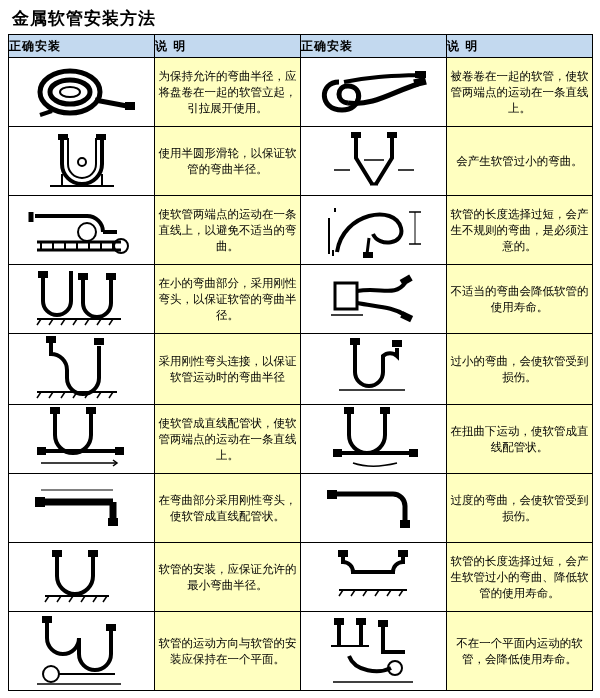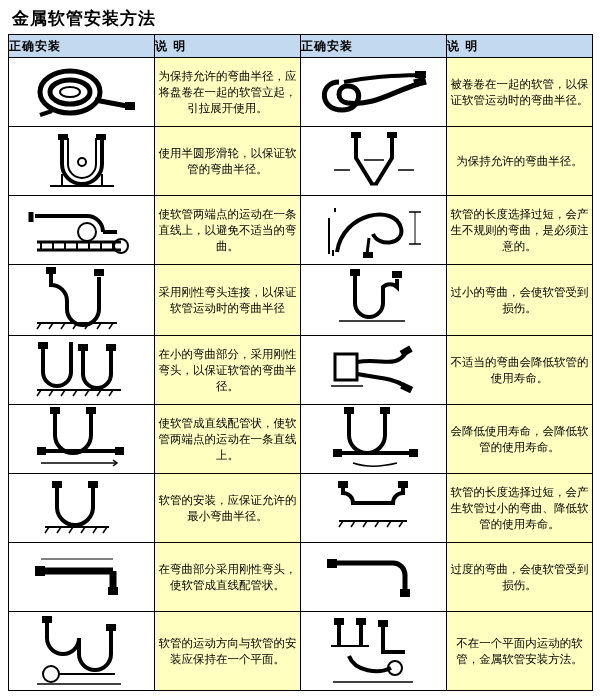--- a/index.html
+++ b/index.html
@@ -111,21 +111,21 @@
           <span class="fig">
             <svg width="120" height="60" viewBox="0 0 120 60">
               <path d="M25 20 C5 20 5 48 28 48 C48 48 50 24 34 24 C22 24 22 40 34 41" fill="none" stroke="#000" stroke-width="5"></path>
               <path d="M34 41 C60 44 78 30 104 22" fill="none" stroke="#000" stroke-width="5"></path>
               <rect x="100" y="16" width="12" height="8" fill="#000" transform="rotate(-14 106 20)"></rect>
               <path d="M30 20 C60 14 80 14 104 13" fill="none" stroke="#000" stroke-width="4"></path>
               <rect x="101" y="9" width="11" height="7" fill="#000"></rect>
             </svg>
           </span>
         </td>
-        <td class="txtcell">被卷卷在一起的软管，以保证软管运动时的弯曲半径。</td>
+        <td class="txtcell">被卷卷在一起的软管，使软管两端点的运动在一条直线上。</td>
       </tr>
 
       <tr>
         <td class="imgcell">
           <span class="fig">
             <svg width="120" height="62" viewBox="0 0 120 62">
               <path d="M40 8 L40 34 A20 20 0 0 0 80 34 L80 8" fill="none" stroke="#000" stroke-width="4"></path>
               <path d="M46 8 L46 34 A14 14 0 0 0 74 34 L74 8" fill="none" stroke="#000" stroke-width="2"></path>
               <rect x="36" y="4" width="10" height="6" fill="#000"></rect>
               <rect x="74" y="4" width="10" height="6" fill="#000"></rect>
@@ -142,21 +142,21 @@
               <path d="M42 6 L42 28 L58 54" fill="none" stroke="#000" stroke-width="4"></path>
               <path d="M78 6 L78 28 L62 54" fill="none" stroke="#000" stroke-width="4"></path>
               <rect x="37" y="2" width="10" height="6" fill="#000"></rect>
               <rect x="73" y="2" width="10" height="6" fill="#000"></rect>
               <path d="M50 30 L70 30" stroke="#000" stroke-width="1.5"></path>
               <path d="M56 54 L64 54" stroke="#000" stroke-width="3"></path>
               <path d="M20 40 L36 40 M84 40 L100 40" stroke="#000" stroke-width="1.5"></path>
             </svg>
           </span>
         </td>
-        <td class="txtcell">为保持允许的弯曲半径。</td>
+        <td class="txtcell">会产生软管过小的弯曲。</td>
       </tr>
 
       <tr>
         <td class="imgcell">
           <span class="fig">
             <svg width="130" height="64" viewBox="0 0 130 64">
               <path d="M18 18 L70 18 A16 16 0 0 1 86 34" fill="none" stroke="#000" stroke-width="4"></path>
               <circle cx="70" cy="34" r="9" fill="none" stroke="#000" stroke-width="2"></circle>
               <path d="M14 14 L14 24" stroke="#000" stroke-width="5"></path>
               <path d="M20 44 L104 44" stroke="#000" stroke-width="3"></path>
@@ -180,46 +180,20 @@
               <path d="M106 14 L106 46" stroke="#000" stroke-width="1"></path>
             </svg>
           </span>
         </td>
         <td class="txtcell">软管的长度选择过短，会产生不规则的弯曲，是必须注意的。</td>
       </tr>
 
       <tr>
         <td class="imgcell">
           <span class="fig">
-            <svg width="130" height="70" viewBox="0 0 130 70">
-              <path d="M34 8 L34 20 A16 16 0 0 1 50 36 L50 44 A16 16 0 0 0 82 44 L82 12" fill="none" stroke="#000" stroke-width="4"></path>
-              <rect x="29" y="2" width="10" height="7" fill="#000"></rect>
-              <rect x="77" y="4" width="10" height="7" fill="#000"></rect>
-              <path d="M20 58 L100 58" stroke="#000" stroke-width="2"></path>
-              <path d="M24 58 L20 64 M36 58 L32 64 M48 58 L44 64 M60 58 L56 64 M72 58 L68 64 M84 58 L80 64 M96 58 L92 64" stroke="#000" stroke-width="1.5"></path>
-            </svg>
-          </span>
-        </td>
-        <td class="txtcell">采用刚性弯头连接，以保证软管运动时的弯曲半径</td>
-        <td class="imgcell">
-          <span class="fig">
-            <svg width="130" height="70" viewBox="0 0 130 70">
-              <path d="M46 10 L46 38 A14 14 0 0 0 74 38 L74 22 A10 10 0 0 1 88 22 L88 14" fill="none" stroke="#000" stroke-width="4"></path>
-              <rect x="41" y="4" width="10" height="7" fill="#000"></rect>
-              <rect x="83" y="6" width="10" height="7" fill="#000"></rect>
-              <path d="M30 56 L96 56" stroke="#000" stroke-width="1.5"></path>
-            </svg>
-          </span>
-        </td>
-        <td class="txtcell">过小的弯曲，会使软管受到损伤。</td>
-      </tr>
-
-      <tr>
-        <td class="imgcell">
-          <span class="fig">
             <svg width="130" height="64" viewBox="0 0 130 64">
               <path d="M26 10 L26 34 A14 14 0 0 0 54 34 L54 10" fill="none" stroke="#000" stroke-width="4"></path>
               <path d="M54 10 L54 4" stroke="#000" stroke-width="4"></path>
               <path d="M66 10 L66 36 A14 14 0 0 0 94 36 L94 12" fill="none" stroke="#000" stroke-width="4"></path>
               <rect x="21" y="4" width="10" height="7" fill="#000"></rect>
               <rect x="61" y="6" width="10" height="7" fill="#000"></rect>
               <rect x="89" y="6" width="10" height="7" fill="#000"></rect>
               <path d="M20 52 L104 52" stroke="#000" stroke-width="2"></path>
               <path d="M24 52 L20 58 M36 52 L32 58 M48 52 L44 58 M60 52 L56 58 M72 52 L68 58 M84 52 L80 58 M96 52 L92 58" stroke="#000" stroke-width="1.5"></path>
             </svg>
@@ -237,20 +211,46 @@
               <path d="M22 48 L54 48" stroke="#000" stroke-width="1.5"></path>
             </svg>
           </span>
         </td>
         <td class="txtcell">不适当的弯曲会降低软管的使用寿命。</td>
       </tr>
 
       <tr>
         <td class="imgcell">
           <span class="fig">
+            <svg width="130" height="70" viewBox="0 0 130 70">
+              <path d="M34 8 L34 20 A16 16 0 0 1 50 36 L50 44 A16 16 0 0 0 82 44 L82 12" fill="none" stroke="#000" stroke-width="4"></path>
+              <rect x="29" y="2" width="10" height="7" fill="#000"></rect>
+              <rect x="77" y="4" width="10" height="7" fill="#000"></rect>
+              <path d="M20 58 L100 58" stroke="#000" stroke-width="2"></path>
+              <path d="M24 58 L20 64 M36 58 L32 64 M48 58 L44 64 M60 58 L56 64 M72 58 L68 64 M84 58 L80 64 M96 58 L92 64" stroke="#000" stroke-width="1.5"></path>
+            </svg>
+          </span>
+        </td>
+        <td class="txtcell">采用刚性弯头连接，以保证软管运动时的弯曲半径</td>
+        <td class="imgcell">
+          <span class="fig">
+            <svg width="130" height="70" viewBox="0 0 130 70">
+              <path d="M46 10 L46 38 A14 14 0 0 0 74 38 L74 22 A10 10 0 0 1 88 22 L88 14" fill="none" stroke="#000" stroke-width="4"></path>
+              <rect x="41" y="4" width="10" height="7" fill="#000"></rect>
+              <rect x="83" y="6" width="10" height="7" fill="#000"></rect>
+              <path d="M30 56 L96 56" stroke="#000" stroke-width="1.5"></path>
+            </svg>
+          </span>
+        </td>
+        <td class="txtcell">过小的弯曲，会使软管受到损伤。</td>
+      </tr>
+
+      <tr>
+        <td class="imgcell">
+          <span class="fig">
             <svg width="130" height="68" viewBox="0 0 130 68">
               <path d="M38 6 L38 30 A18 18 0 0 0 74 30 L74 6" fill="none" stroke="#000" stroke-width="4"></path>
               <rect x="33" y="2" width="10" height="7" fill="#000"></rect>
               <rect x="69" y="2" width="10" height="7" fill="#000"></rect>
               <path d="M24 46 L100 46" stroke="#000" stroke-width="4"></path>
               <rect x="20" y="42" width="9" height="8" fill="#000"></rect>
               <rect x="98" y="42" width="9" height="8" fill="#000"></rect>
               <path d="M24 58 L100 58" stroke="#000" stroke-width="1.5"></path>
               <path d="M96 55 L100 58 L96 61" fill="none" stroke="#000" stroke-width="1.5"></path>
             </svg>
@@ -263,21 +263,46 @@
               <path d="M40 6 L40 30 A18 18 0 0 0 76 30 L76 6" fill="none" stroke="#000" stroke-width="4"></path>
               <rect x="35" y="2" width="10" height="7" fill="#000"></rect>
               <rect x="71" y="2" width="10" height="7" fill="#000"></rect>
               <path d="M28 48 L102 48" stroke="#000" stroke-width="4"></path>
               <rect x="24" y="44" width="9" height="8" fill="#000"></rect>
               <rect x="100" y="44" width="9" height="8" fill="#000"></rect>
               <path d="M44 58 C56 62 72 62 88 58" fill="none" stroke="#000" stroke-width="1.5"></path>
             </svg>
           </span>
         </td>
-        <td class="txtcell">会降低使用寿命，会降低软管的使用寿命。</td>
+        <td class="txtcell">在扭曲下运动，使软管成直线配管状。</td>
+      </tr>
+
+      <tr>
+        <td class="imgcell">
+          <span class="fig">
+            <svg width="130" height="56" viewBox="0 0 130 56">
+              <path d="M24 22 L96 22" stroke="#000" stroke-width="7"></path>
+              <path d="M96 22 L96 40" stroke="#000" stroke-width="7"></path>
+              <rect x="18" y="17" width="10" height="10" fill="#000"></rect>
+              <rect x="91" y="38" width="10" height="8" fill="#000"></rect>
+              <path d="M24 10 L96 10" stroke="#000" stroke-width="1"></path>
+            </svg>
+          </span>
+        </td>
+        <td class="txtcell">在弯曲部分采用刚性弯头，使软管成直线配管状。</td>
+        <td class="imgcell">
+          <span class="fig">
+            <svg width="130" height="56" viewBox="0 0 130 56">
+              <path d="M24 14 L84 14 A12 12 0 0 1 96 26 L96 42" fill="none" stroke="#000" stroke-width="5"></path>
+              <rect x="18" y="10" width="10" height="9" fill="#000"></rect>
+              <rect x="91" y="40" width="10" height="8" fill="#000"></rect>
+            </svg>
+          </span>
+        </td>
+        <td class="txtcell">过度的弯曲，会使软管受到损伤。</td>
       </tr>
 
       <tr>
         <td class="imgcell">
           <span class="fig">
             <svg width="130" height="62" viewBox="0 0 130 62">
               <path d="M40 8 L40 30 A18 18 0 0 0 76 30 L76 8" fill="none" stroke="#000" stroke-width="4"></path>
               <rect x="35" y="4" width="10" height="7" fill="#000"></rect>
               <rect x="71" y="4" width="10" height="7" fill="#000"></rect>
               <path d="M28 50 L92 50" stroke="#000" stroke-width="2"></path>
@@ -291,45 +316,20 @@
             <svg width="130" height="62" viewBox="0 0 130 62">
               <path d="M34 10 L34 16 A10 10 0 0 1 44 26 L84 26 A10 10 0 0 1 94 16 L94 10" fill="none" stroke="#000" stroke-width="4"></path>
               <rect x="29" y="4" width="10" height="7" fill="#000"></rect>
               <rect x="89" y="4" width="10" height="7" fill="#000"></rect>
               <path d="M30 44 L98 44" stroke="#000" stroke-width="2"></path>
               <path d="M34 44 L30 50 M46 44 L42 50 M58 44 L54 50 M70 44 L66 50 M82 44 L78 50 M94 44 L90 50" stroke="#000" stroke-width="1.5"></path>
             </svg>
           </span>
         </td>
         <td class="txtcell">软管的长度选择过短，会产生软管过小的弯曲、降低软管的使用寿命。</td>
-      </tr>
-
-      <tr>
-        <td class="imgcell">
-          <span class="fig">
-            <svg width="130" height="56" viewBox="0 0 130 56">
-              <path d="M24 22 L96 22" stroke="#000" stroke-width="7"></path>
-              <path d="M96 22 L96 40" stroke="#000" stroke-width="7"></path>
-              <rect x="18" y="17" width="10" height="10" fill="#000"></rect>
-              <rect x="91" y="38" width="10" height="8" fill="#000"></rect>
-              <path d="M24 10 L96 10" stroke="#000" stroke-width="1"></path>
-            </svg>
-          </span>
-        </td>
-        <td class="txtcell">在弯曲部分采用刚性弯头，使软管成直线配管状。</td>
-        <td class="imgcell">
-          <span class="fig">
-            <svg width="130" height="56" viewBox="0 0 130 56">
-              <path d="M24 14 L84 14 A12 12 0 0 1 96 26 L96 42" fill="none" stroke="#000" stroke-width="5"></path>
-              <rect x="18" y="10" width="10" height="9" fill="#000"></rect>
-              <rect x="91" y="40" width="10" height="8" fill="#000"></rect>
-            </svg>
-          </span>
-        </td>
-        <td class="txtcell">过度的弯曲，会使软管受到损伤。</td>
       </tr>
 
       <tr>
         <td class="imgcell">
           <span class="fig">
             <svg width="130" height="78" viewBox="0 0 130 78">
               <path d="M30 8 L30 26 A16 16 0 0 0 62 26 L62 42 A16 16 0 0 0 94 42 L94 18" fill="none" stroke="#000" stroke-width="4"></path>
               <rect x="25" y="4" width="10" height="7" fill="#000"></rect>
               <rect x="89" y="12" width="10" height="7" fill="#000"></rect>
               <circle cx="34" cy="62" r="8" fill="none" stroke="#000" stroke-width="2"></circle>
@@ -348,18 +348,18 @@
               <rect x="47" y="6" width="10" height="7" fill="#000"></rect>
               <path d="M22 34 L60 34" stroke="#000" stroke-width="2"></path>
               <path d="M74 12 L74 40 L96 40" fill="none" stroke="#000" stroke-width="4"></path>
               <rect x="69" y="8" width="10" height="7" fill="#000"></rect>
               <path d="M40 44 C46 60 70 62 82 56" fill="none" stroke="#000" stroke-width="4"></path>
               <circle cx="86" cy="56" r="7" fill="none" stroke="#000" stroke-width="2"></circle>
               <path d="M24 70 L104 70" stroke="#000" stroke-width="1.5"></path>
             </svg>
           </span>
         </td>
-        <td class="txtcell">不在一个平面内运动的软管，金属软管安装方法。</td>
+        <td class="txtcell">不在一个平面内运动的软管，会降低使用寿命。</td>
       </tr>
 
     </tbody>
   </table>
 </div>
 
 </body></html>

